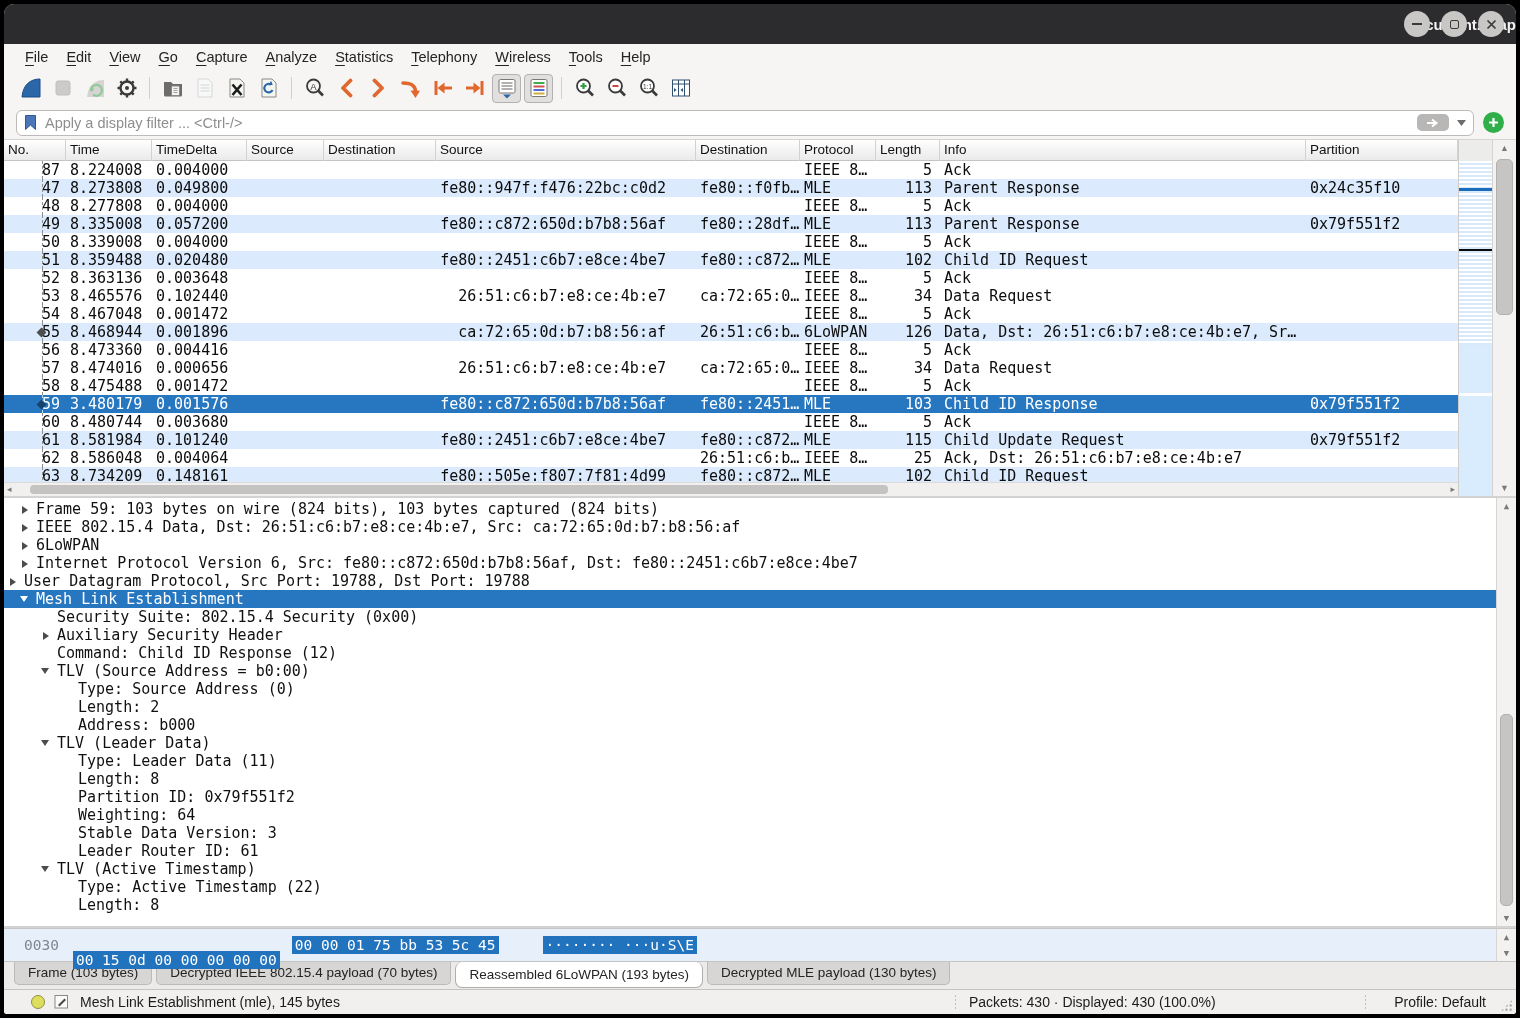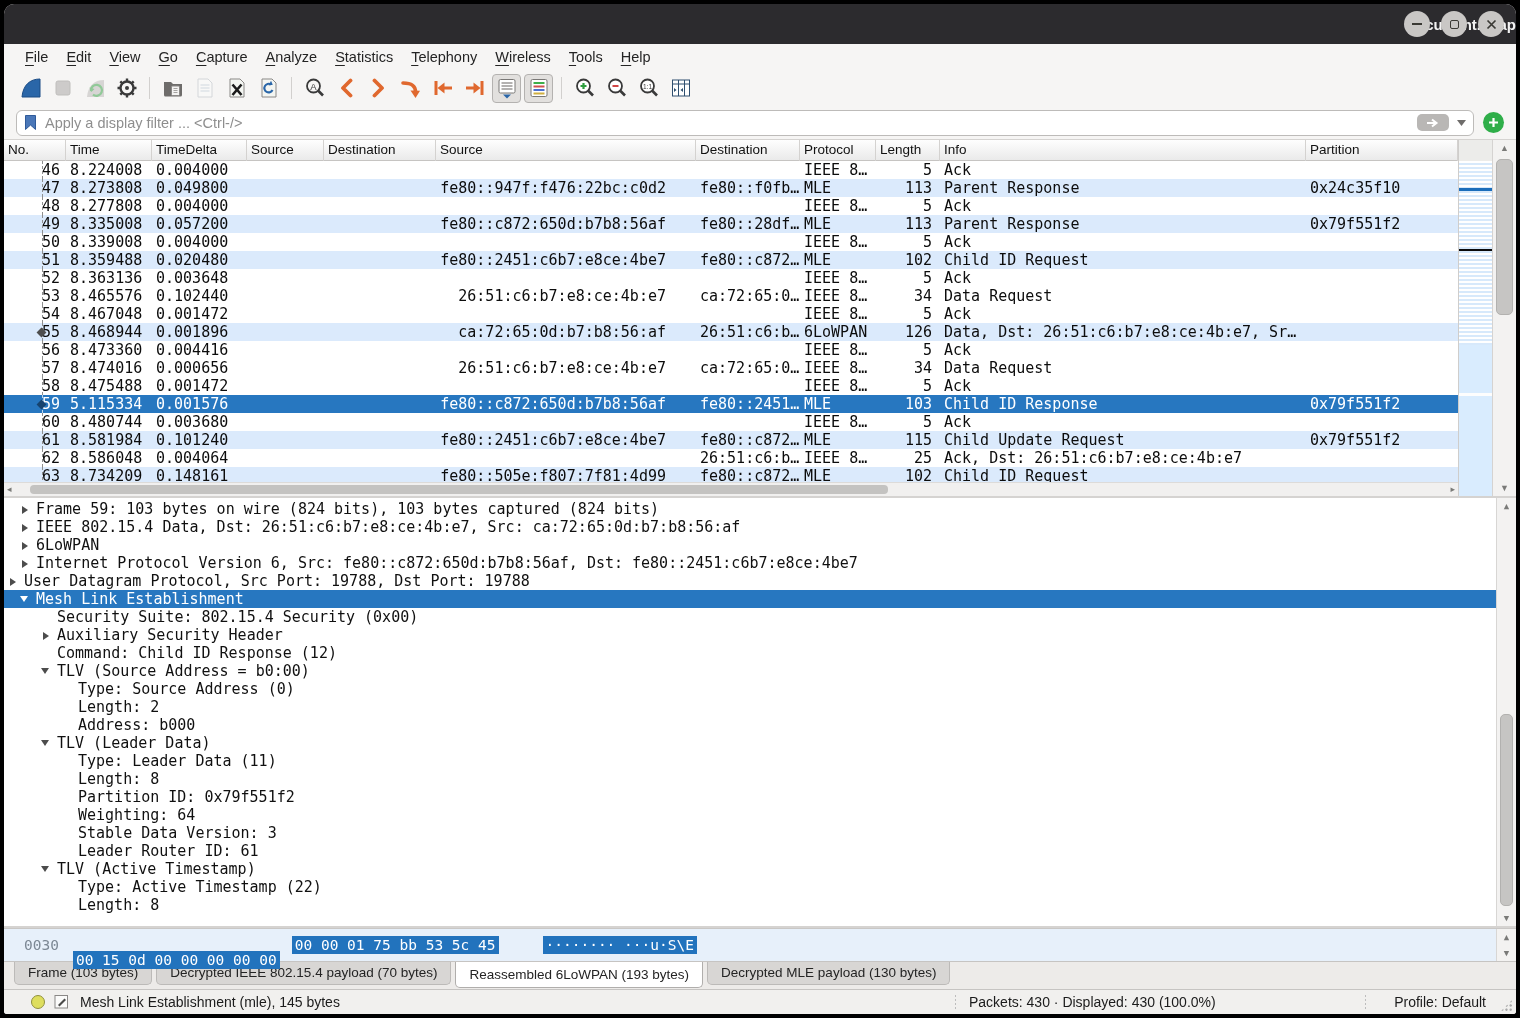--- a/index.html
+++ b/index.html
@@ -113,21 +113,21 @@
   .hx1 { margin-left:14px;margin-top:29px; } .hx2 { margin-left:12px; } .hxa { margin-left:44px; }
   .hex-vscroll { position:absolute; right:0; top:0; bottom:0; width:20px; background:#f3f2f1;
                  border-left:1px solid #d8d6d4; }
 
   
   .tabbar { height:28px; background:#edebe9; border-top:1px solid #c6c4c2; display:flex;
             align-items:flex-start; padding-left:10px; gap:4px; flex:none; }
   .tab { font-size:13.5px; color:#242424; padding:0 13px; height:23px; line-height:22px;
          background:#d8d6d4; border:1px solid #bcbab8; border-top:none;
          border-radius:0 0 5px 5px; white-space:nowrap; }
-  .tab.active { background:#fff; height:26px; line-height:25px; border-color:#b0aeac; }
+  .tab.active { background:#fff; height:26px; line-height:25px; border-color:#b0aeac;border-radius:7px; }
 
   
   .statusbar { flex:1; background:#f1f0ee; border-top:1px solid #c6c4c2; position:relative;
                font-size:14px; color:#1b1b1b; }
   .sb-item { position:absolute; top:50%; transform:translateY(-50%); white-space:nowrap; }
   .expert-dot { left:26px; } .comment-ic { left:50px; }
   .sb-left { left:76px; } .sb-mid { left:965px;text-align:center; } .sb-right { right:30px; }
   .sb-sep { position:absolute; top:5px; bottom:5px; width:1px;
             background:repeating-linear-gradient(180deg,#bdbdbd 0 2px,transparent 2px 4px); }
   .grip { position:absolute; right:3px; bottom:2px; width:13px; height:13px;
@@ -343,21 +343,21 @@
           <div class="ph-cell" style="width: 112px;">Destination</div>
           <div class="ph-cell" style="width: 260px;">Source</div>
           <div class="ph-cell" style="width: 104px;">Destination</div>
           <div class="ph-cell" style="width: 76px;">Protocol</div>
           <div class="ph-cell" style="width: 64px;">Length</div>
           <div class="ph-cell" style="width: 366px;">Info</div>
           <div class="ph-cell" style="width: 152px;">Partition</div>
         </div>
       <div class="pl-rows" id="pl-rows">
           <div class="pl-row plain">
-            <div class="pl-cell c0 no-cell" style="width: 62px;">46</div>
+            <div class="pl-cell c0 no-cell" style="width: 62px;">87</div>
             <div class="pl-cell c1" style="width: 86px;">8.224008</div>
             <div class="pl-cell c2" style="width: 95px;">0.004000</div>
             <div class="pl-cell c3" style="width: 77px;"></div>
             <div class="pl-cell c4" style="width: 112px;"></div>
             <div class="pl-cell c5" style="width: 260px;"></div>
             <div class="pl-cell c6" style="width: 104px;"></div>
             <div class="pl-cell c7" style="width: 76px;">IEEE 8…</div>
             <div class="pl-cell c8" style="width: 64px;">5</div>
             <div class="pl-cell c9" style="width: 366px;">Ack</div>
             <div class="pl-cell c10" style="width: 152px;"></div>
@@ -513,21 +513,21 @@
             <div class="pl-cell c4" style="width: 112px;"></div>
             <div class="pl-cell c5" style="width: 260px;"></div>
             <div class="pl-cell c6" style="width: 104px;"></div>
             <div class="pl-cell c7" style="width: 76px;">IEEE 8…</div>
             <div class="pl-cell c8" style="width: 64px;">5</div>
             <div class="pl-cell c9" style="width: 366px;">Ack</div>
             <div class="pl-cell c10" style="width: 152px;"></div>
           </div>
           <div class="pl-row selected">
             <div class="pl-cell c0 no-cell" style="width: 62px;">59<span class="row-marker"></span></div>
-            <div class="pl-cell c1" style="width: 86px;">5.115334</div>
+            <div class="pl-cell c1" style="width: 86px;">3.480179</div>
             <div class="pl-cell c2" style="width: 95px;">0.001576</div>
             <div class="pl-cell c3" style="width: 77px;"></div>
             <div class="pl-cell c4" style="width: 112px;"></div>
             <div class="pl-cell c5" style="width: 260px;">fe80::c872:650d:b7b8:56af</div>
             <div class="pl-cell c6" style="width: 104px;">fe80::2451…</div>
             <div class="pl-cell c7" style="width: 76px;">MLE</div>
             <div class="pl-cell c8" style="width: 64px;">103</div>
             <div class="pl-cell c9" style="width: 366px;">Child ID Response</div>
             <div class="pl-cell c10" style="width: 152px;">0x79f551f2</div>
           </div>

